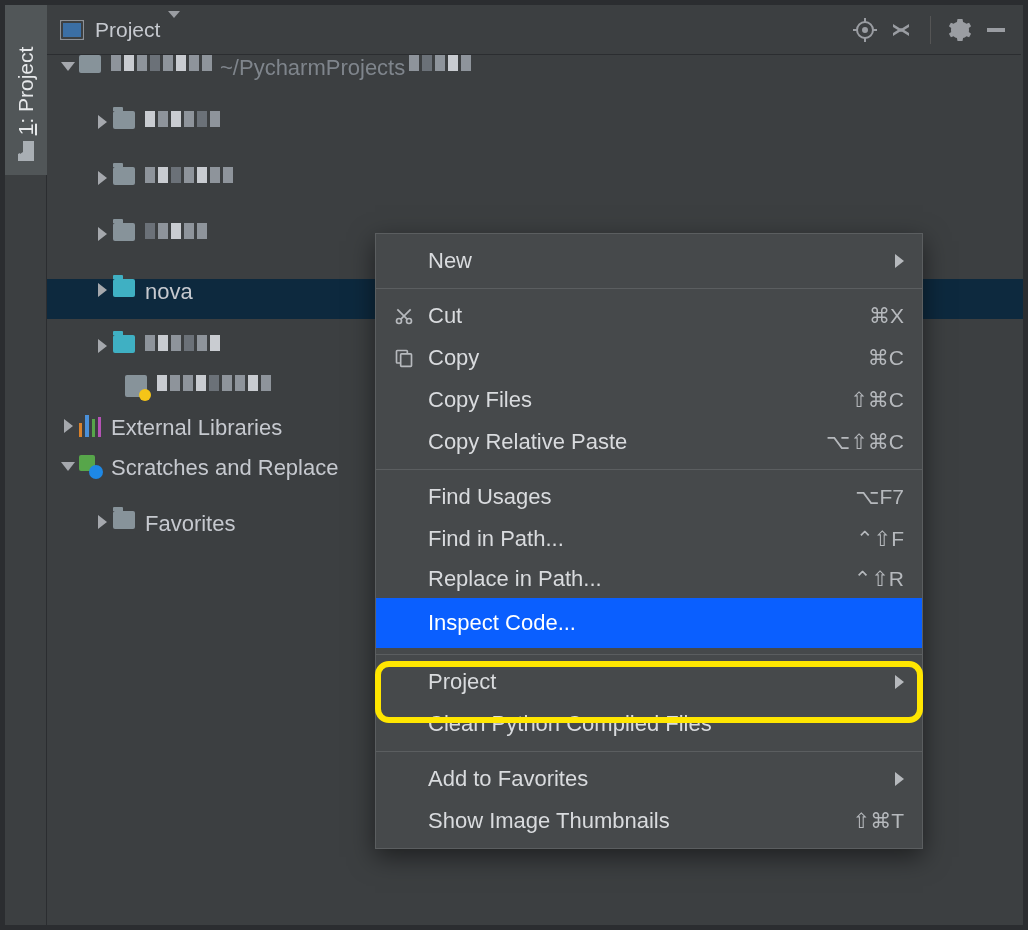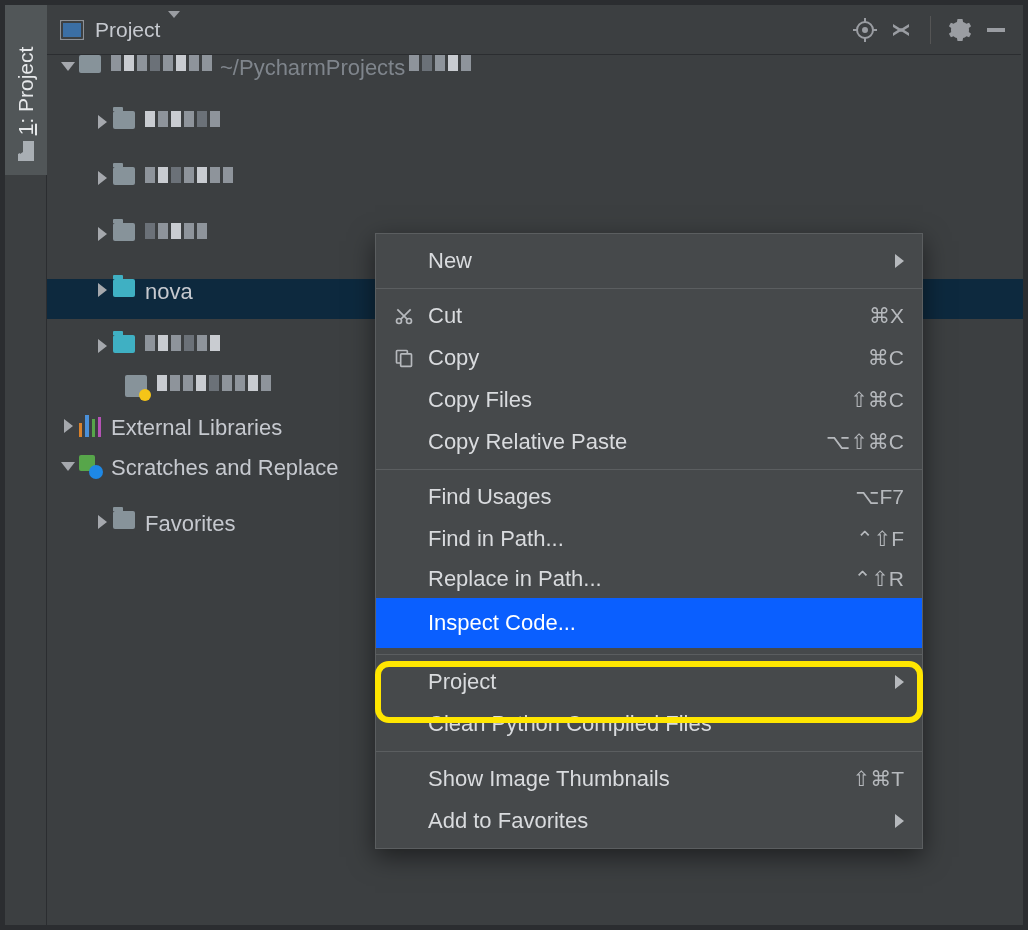--- a/index.html
+++ b/index.html
@@ -489,27 +489,27 @@
       <span class="mi-sub"></span>
     </div>
     <div class="mi">
       <span class="mi-icon"></span>
       <span class="mi-label">Clean Python Compiled Files</span>
       <span class="mi-space"></span>
     </div>
     <div class="sep"></div>
     <div class="mi">
       <span class="mi-icon"></span>
+      <span class="mi-label">Add to Favorites</span>
+      <span class="mi-space"></span>
+      <span class="mi-sub"></span>
+    </div>
+    <div class="mi">
+      <span class="mi-icon"></span>
       <span class="mi-label">Show Image Thumbnails</span>
       <span class="mi-space"></span>
       <span class="mi-short">⇧⌘T</span>
     </div>
-    <div class="mi">
-      <span class="mi-icon"></span>
-      <span class="mi-label">Add to Favorites</span>
-      <span class="mi-space"></span>
-      <span class="mi-sub"></span>
-    </div>
   </div>
 
   <div class="ring"></div>
 
 </div>
 
 </body></html>

